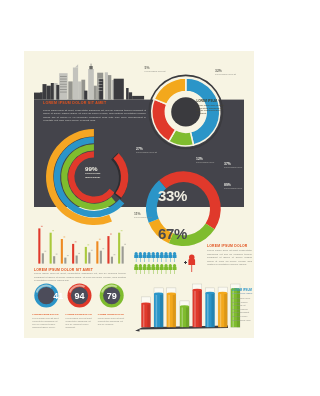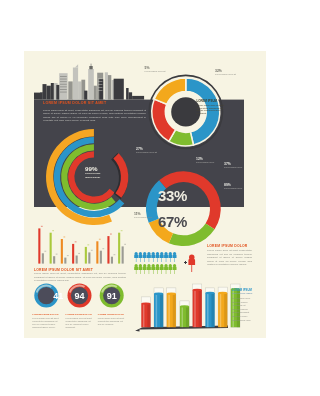--- a/index.html
+++ b/index.html
@@ -1,18 +1,18 @@
 <!DOCTYPE html>
 <html><head>
 <meta charset="utf-8">
 <title>Infographic Poster</title>
 <style>
   html,body{margin:0;padding:0;background:#fff;width:280px;height:396px;overflow:hidden;}
   body{font-family:"Liberation Sans",sans-serif;}
-  #poster{position:absolute;left:24px;top:51px;width:230px;height:287px;background:#f7f4e3;overflow:hidden;padding-left:12px;}
+  #poster{position:absolute;left:24px;top:51px;width:230px;height:287px;background:#f7f4e3;overflow:hidden;}
   #poster svg{position:absolute;left:0;top:0;}
   #text-layer > div{position:absolute;}
   .hdr-title{font-size:3.6px;font-weight:bold;color:#e2531f;letter-spacing:.25px;}
   .hdr-body{font-size:2.5px;line-height:3.6px;color:#c9c9c4;text-align:justify;}
   .lbl-pct{font-size:3.4px;font-weight:bold;}
   .lbl-cap{font-size:2.2px;line-height:2.6px;}
   .dark-lbl{color:#6c6c64;} .dark-cap{color:#8e8e86;}
   .light-lbl{color:#e8e8e2;} .light-cap{color:#b6b6b0;}
   .tip-title{font-size:2.9px;font-weight:bold;color:#3b3b2a;}
   .tip-body{font-size:2.3px;line-height:2.9px;color:#4a4635;}
@@ -304,30 +304,30 @@
 <div class="rad-val" style="left:61.0px;top:114.0px">99%</div>
 <div class="rad-cap" style="left:61.0px;top:121.0px">Lorem Dollar</div>
 <div class="rad-cap" style="left:61.0px;top:125.0px">ipsum Dollar</div>
 <div class="lbl-pct light-lbl" style="left:200.0px;top:111.0px">37%</div>
 <div class="lbl-cap light-cap" style="left:200.0px;top:115.4px;width:28px">Lorem ipsum dolor</div>
 <div class="lbl-pct light-lbl" style="left:200.0px;top:132.0px">89%</div>
 <div class="lbl-cap light-cap" style="left:200.0px;top:136.4px;width:28px">Lorem ipsum dolor</div>
 <div class="lbl-pct dark-lbl" style="left:110.0px;top:161.0px">11%</div>
 <div class="lbl-cap dark-cap" style="left:110.0px;top:165.4px;width:28px">Lorem ipsum dolor</div>
 <div class="big-pct" style="left:134.0px;top:136.0px">33%</div>
-<div class="big-pct2" style="left:134.0px;top:162px">67%</div>
+<div class="big-pct2" style="left:134.0px;top:174px">67%</div>
 <div class="sec-title" style="left:10.0px;top:216.5px">LOREM IPSUM DOLOR SIT AMET</div>
 <div class="sec-body" style="left:10.0px;top:221.0px;width:92px">Lorem ipsum dolor sit amet, consectetur adipiscing elit, sed do eiusmod tempor incididunt ut labore et dolore magna aliqua. Ut enim ad minim veniam, quis nostrud exercitation ullamco laboris nisi.</div>
 <div class="stat-num" style="left:11.3px;top:240.2px;width:46px">41</div>
 <div class="stat-title" style="left:8.3px;top:261.5px;width:29px">LOREM IPSUM DOLOR</div>
 <div class="stat-cap" style="left:8.3px;top:265.5px;width:29px">Lorem ipsum dolor sit amet consectetur adipiscing elit sed do eiusmod tempor incididunt labore dolore.</div>
 <div class="stat-num" style="left:44.5px;top:240.2px;width:22px">94</div>
 <div class="stat-title" style="left:41.5px;top:261.5px;width:29px">LOREM IPSUM DOLOR</div>
 <div class="stat-cap" style="left:41.5px;top:265.5px;width:29px">Lorem ipsum dolor sit amet consectetur adipiscing elit sed do eiusmod tempor incididunt.</div>
-<div class="stat-num" style="left:76.7px;top:240.2px;width:22px">91</div>
+<div class="stat-num" style="left:76.7px;top:240.2px;width:22px">79</div>
 <div class="stat-title" style="left:73.7px;top:261.5px;width:29px">LOREM IPSUM DOLOR</div>
 <div class="stat-cap" style="left:73.7px;top:265.5px;width:29px">Lorem ipsum dolor sit amet consectetur adipiscing elit sed do eiusmod.</div>
 <div class="sec-title" style="left:183.0px;top:193.2px">LOREM IPSUM DOLOR</div>
 <div class="sec-body" style="left:183.0px;top:198.0px;width:45px">Lorem ipsum dolor sit amet consectetur adipiscing elit sed do eiusmod tempor incididunt ut labore et dolore magna aliqua ut enim ad minim veniam quis nostrud exercitation ullamco laboris.</div>
 <div class="leg-title" style="left:208.0px;top:237.0px">LOREM IPSUM</div>
 <div class="leg-sub" style="left:208.0px;top:241.0px">DOLOR SIT AMET</div>
 <div class="leg-item" style="left:208.0px;top:246.0px">Lorem ipsum dolor</div>
 <div class="leg-item" style="left:208.0px;top:249.6px">Sit amet consec</div>
 <div class="leg-item" style="left:208.0px;top:253.2px">Adipiscing elit</div>
 <div class="leg-item" style="left:208.0px;top:256.8px">Sed do eiusmod</div>

